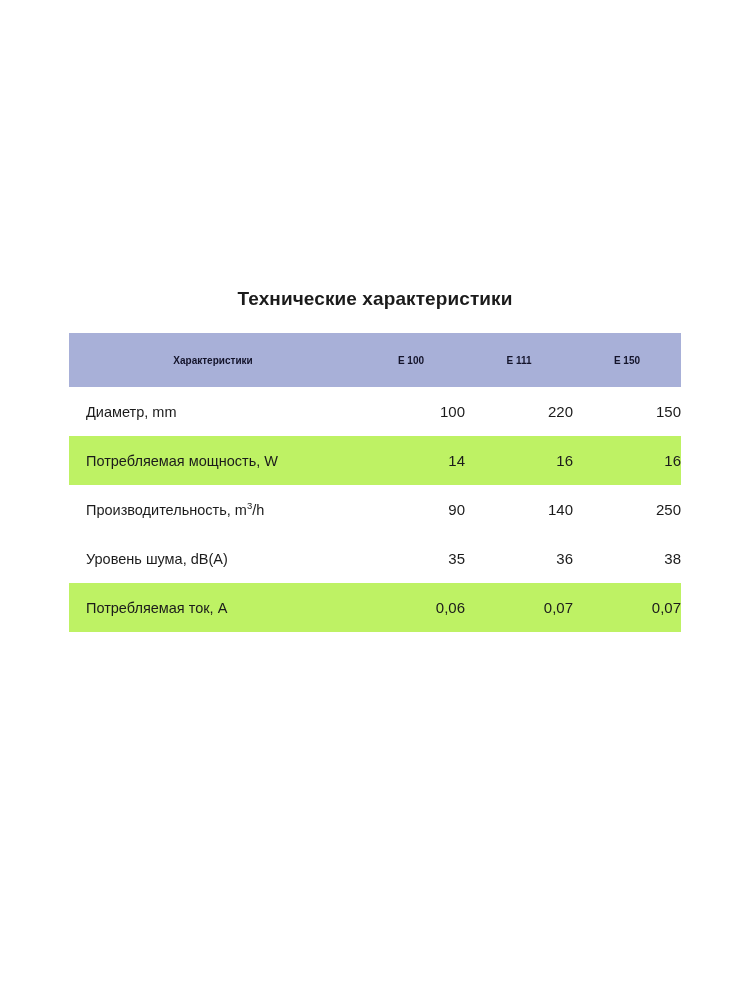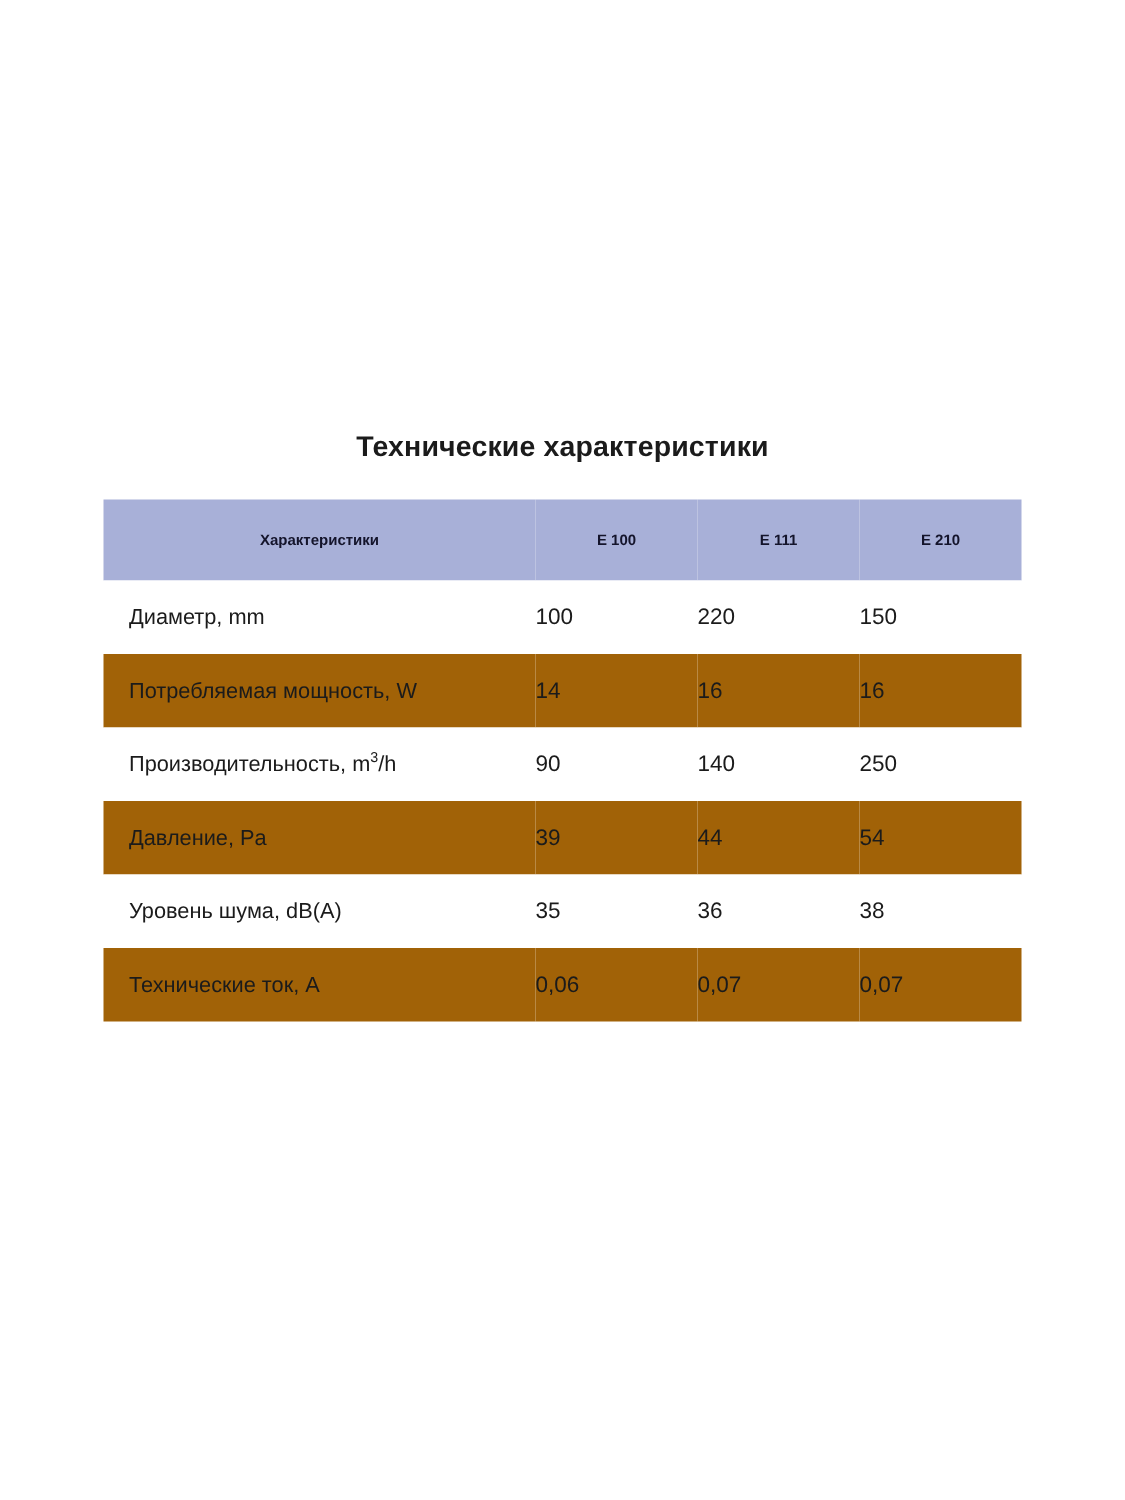--- a/index.html
+++ b/index.html
@@ -69,32 +69,32 @@
   }
 
   .spec-table tbody td.name {
     text-align: left;
     padding-left: 17px;
     font-size: 14.5px;
     color: #1b1b1b;
   }
 
   .spec-table tbody td.val {
-    text-align: left;
+    text-align: right;
     font-size: 15px;
     color: #1b1b1b;
   }
 
   .spec-table tbody tr.odd td {
     background: #ffffff;
     margin-top: 16px;
   }
 
   .spec-table tbody tr.even td {
-    background: #a16207;
+    background: #bef264;
   }
 
   sup {
     font-size: 9.5px;
     vertical-align: super;
     line-height: 0;
   }
 </style>
 </head>
 <body>
@@ -108,21 +108,21 @@
       <col class="c-name">
       <col class="c-val">
       <col class="c-val">
       <col class="c-val">
     </colgroup>
     <thead>
       <tr>
         <th class="h-name">Характеристики</th>
         <th>E 100</th>
         <th>E 111</th>
-        <th>E 210</th>
+        <th>E 150</th>
       </tr>
     </thead>
     <tbody>
       <tr class="odd">
         <td class="name">Диаметр, mm</td>
         <td class="val">100</td>
         <td class="val">220</td>
         <td class="val">150</td>
       </tr>
       <tr class="even">
@@ -130,34 +130,28 @@
         <td class="val">14</td>
         <td class="val">16</td>
         <td class="val">16</td>
       </tr>
       <tr class="odd">
         <td class="name"><span>Производительность, m</span><sup>3</sup><span>/h</span></td>
         <td class="val">90</td>
         <td class="val">140</td>
         <td class="val">250</td>
       </tr>
-      <tr class="even">
-        <td class="name">Давление, Pa</td>
-        <td class="val">39</td>
-        <td class="val">44</td>
-        <td class="val">54</td>
-      </tr>
       <tr class="odd">
         <td class="name">Уровень шума, dB(A)</td>
         <td class="val">35</td>
         <td class="val">36</td>
         <td class="val">38</td>
       </tr>
       <tr class="even">
-        <td class="name">Технические ток, A</td>
+        <td class="name">Потребляемая ток, A</td>
         <td class="val">0,06</td>
         <td class="val">0,07</td>
         <td class="val">0,07</td>
       </tr>
     </tbody>
   </table>
 
 </div>
 
 </body></html>

